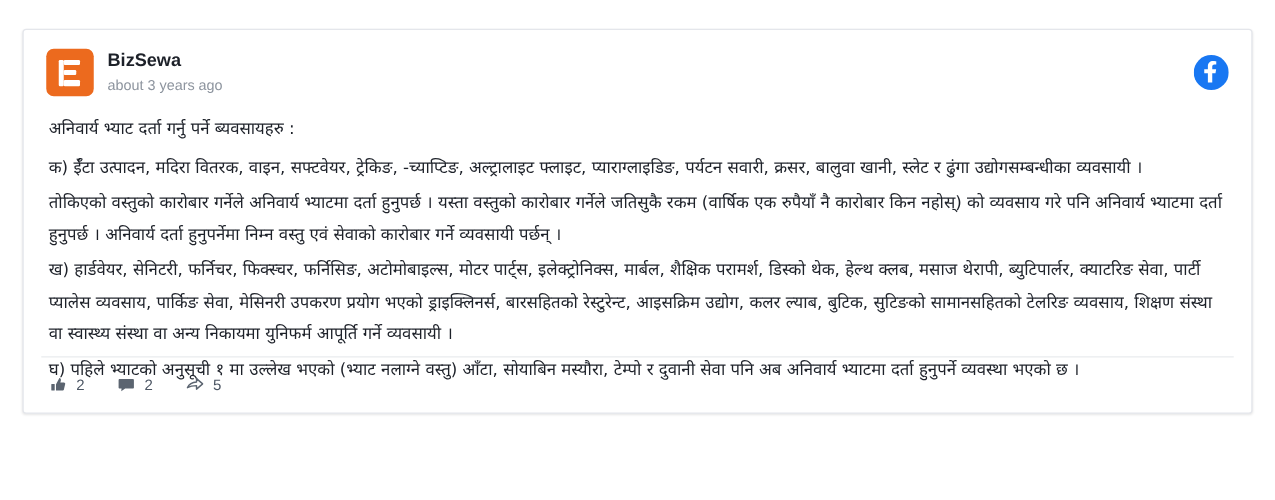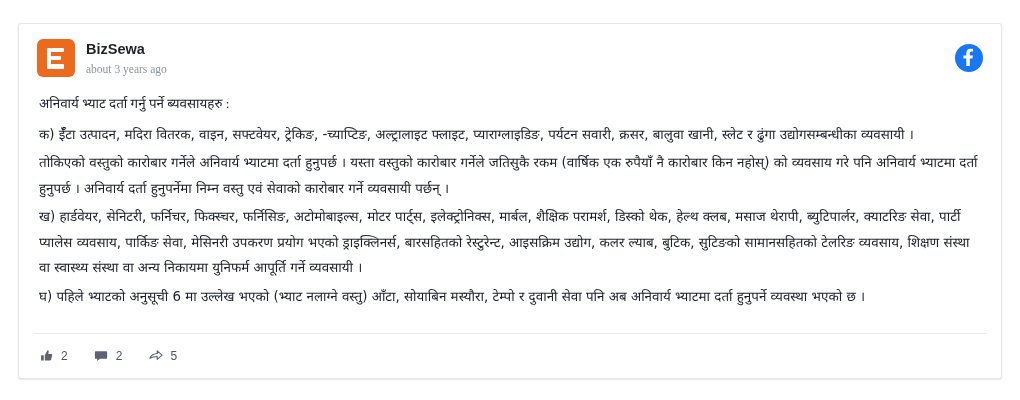--- a/index.html
+++ b/index.html
@@ -18,21 +18,21 @@
     height: 400px;
     position: relative;
     background: #ffffff;
     box-sizing: border-box;
   }
   .card {
     position: absolute;
     left: 18px;
     top: 23px;
     width: 984px;
-    height: 356px;
+    height: 308px;
     background: #ffffff;
     border: 1px solid #e4e6eb;
     border-radius: 3px;
     box-shadow: 0 1px 2px rgba(0,0,0,0.10);
     box-sizing: border-box;
     overflow: hidden;
   }
   .card-header {
     display: flex;
     align-items: flex-start;
@@ -101,21 +101,20 @@
     font-size: 14.5px;
     font-weight: bold;
     color: #1d2129;
     line-height: 18px;
   }
   .timestamp {
     font-size: 11.5px;
     color: #8d949e;
     line-height: 16px;
     margin-top: 3px;
-    font-family: Liberation Serif, serif;
   }
   .platform-badge {
     position: absolute;
     right: 18px;
     top: 20px;
     width: 28px;
     height: 28px;
   }
   .post-body {
     padding: 14px 18px 0 20px;
@@ -123,21 +122,20 @@
     font-size: 13.4px;
     line-height: 25.5px;
     font-family: "DejaVu Sans", "Liberation Sans", sans-serif;
   }
   .post-body p {
     margin: 0 0 3px 0;
     text-align: left;
   }
   .post-body p.first {
     margin-bottom: 5px;
-    font-family: Liberation Serif, serif;
   }
   .footer-divider {
     position: absolute;
     left: 14px;
     right: 14px;
     bottom: 44px;
     height: 1px;
     background: #e9ebee;
   }
   .card-footer {
@@ -197,21 +195,21 @@
           <path d="M17.4 14.6l.5-3.2h-3.1V9.3c0-.9.4-1.7 1.8-1.7h1.4V4.9s-1.3-.2-2.5-.2c-2.5 0-4.2 1.5-4.2 4.3v2.4H8.4v3.2h2.9V22h3.5v-7.4h2.6z" fill="#ffffff"></path>
         </svg>
       </span>
     </div>
 
     <div class="post-body">
       <p class="first">अनिवार्य भ्याट दर्ता गर्नु पर्ने ब्यवसायहरु :</p>
       <p>क) ईँटा उत्पादन, मदिरा वितरक, वाइन, सफ्टवेयर, ट्रेकिङ, -च्याप्टिङ, अल्ट्रालाइट फ्लाइट, प्याराग्लाइडिङ, पर्यटन सवारी, क्रसर, बालुवा खानी, स्लेट र ढुंगा उद्योगसम्बन्धीका व्यवसायी ।</p>
       <p>तोकिएको वस्तुको कारोबार गर्नेले अनिवार्य भ्याटमा दर्ता हुनुपर्छ । यस्ता वस्तुको कारोबार गर्नेले जतिसुकै रकम (वार्षिक एक रुपैयाँ नै कारोबार किन नहोस्) को व्यवसाय गरे पनि अनिवार्य भ्याटमा दर्ता हुनुपर्छ । अनिवार्य दर्ता हुनुपर्नेमा निम्न वस्तु एवं सेवाको कारोबार गर्ने व्यवसायी पर्छन् ।</p>
       <p>ख) हार्डवेयर, सेनिटरी, फर्निचर, फिक्स्चर, फर्निसिङ, अटोमोबाइल्स, मोटर पार्ट्स, इलेक्ट्रोनिक्स, मार्बल, शैक्षिक परामर्श, डिस्को थेक, हेल्थ क्लब, मसाज थेरापी, ब्युटिपार्लर, क्याटरिङ सेवा, पार्टी प्यालेस व्यवसाय, पार्किङ सेवा, मेसिनरी उपकरण प्रयोग भएको ड्राइक्लिनर्स, बारसहितको रेस्टुरेन्ट, आइसक्रिम उद्योग, कलर ल्याब, बुटिक, सुटिङको सामानसहितको टेलरिङ व्यवसाय, शिक्षण संस्था वा स्वास्थ्य संस्था वा अन्य निकायमा युनिफर्म आपूर्ति गर्ने व्यवसायी ।</p>
-      <p>घ) पहिले भ्याटको अनुसूची 6 मा उल्लेख भएको (भ्याट नलाग्ने वस्तु) आँटा, सोयाबिन मस्यौरा, टेम्पो र दुवानी सेवा पनि अब अनिवार्य भ्याटमा दर्ता हुनुपर्ने व्यवस्था भएको छ ।</p>
+      <p>घ) पहिले भ्याटको अनुसूची १ मा उल्लेख भएको (भ्याट नलाग्ने वस्तु) आँटा, सोयाबिन मस्यौरा, टेम्पो र दुवानी सेवा पनि अब अनिवार्य भ्याटमा दर्ता हुनुपर्ने व्यवस्था भएको छ ।</p>
     </div>
 
     <div class="footer-divider"></div>
 
     <div class="card-footer">
       <div class="stat">
         <span class="glyph">
           <svg width="14" height="14" viewBox="0 0 16 16" xmlns="http://www.w3.org/2000/svg">
             <path d="M5.5 7.2L8.6 1.5c.6 0 1.4.5 1.4 1.6 0 .9-.4 2-.6 2.5h3.3c.8 0 1.4.7 1.2 1.5l-1.2 5c-.1.6-.7 1-1.3 1H5.5V7.2z" fill="#5b6470"></path>
             <rect x="1.2" y="7" width="3.1" height="6.1" rx="0.6" fill="#5b6470"></rect>

